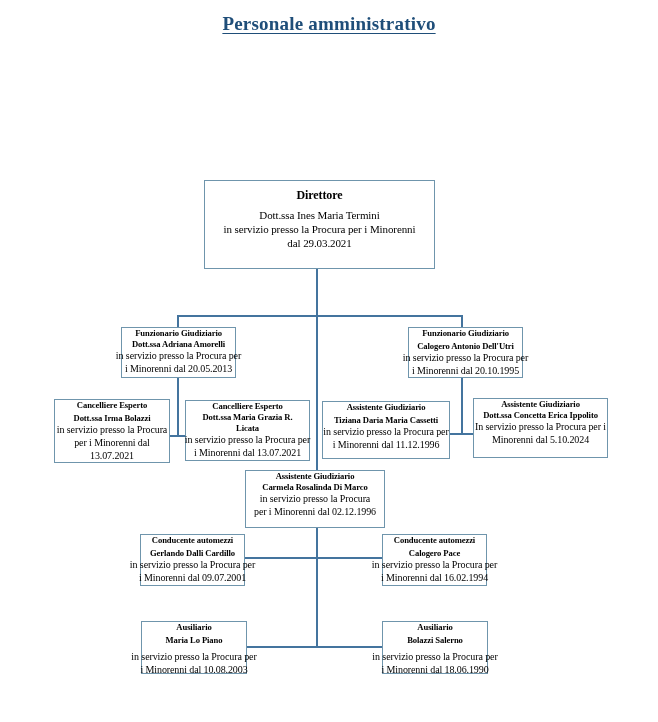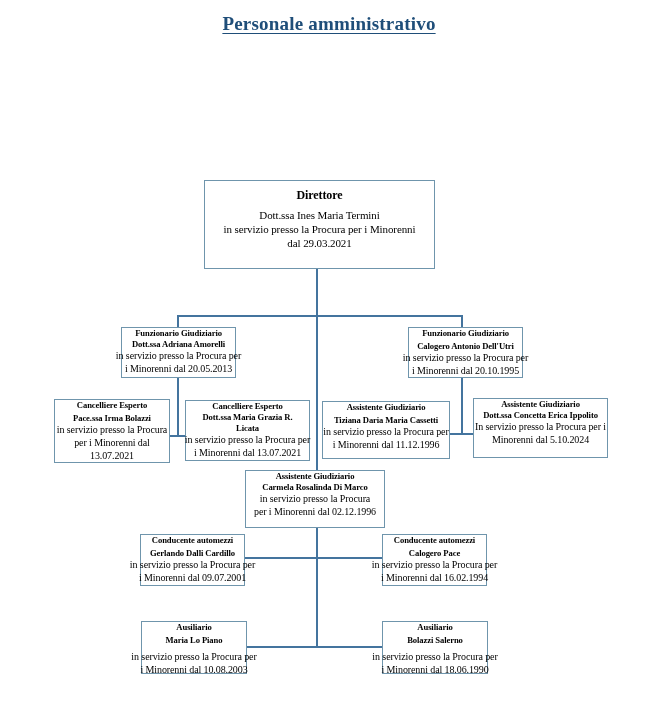--- a/index.html
+++ b/index.html
@@ -114,21 +114,21 @@
 
   <div class="box box-sm" id="b-dellutri">
     <div class="ln bold role">Funzionario Giudiziario</div>
     <div class="ln bold">Calogero Antonio Dell'Utri</div>
     <div class="ln">in servizio presso la Procura per</div>
     <div class="ln">i Minorenni dal 20.10.1995</div>
   </div>
 
   <div class="box box-sm" id="b-bolazzi">
     <div class="ln bold role">Cancelliere Esperto</div>
-    <div class="ln bold">Pace.ssa Irma Bolazzi</div>
+    <div class="ln bold">Dott.ssa Irma Bolazzi</div>
     <div class="ln">in servizio presso la Procura</div>
     <div class="ln">per i Minorenni dal</div>
     <div class="ln">13.07.2021</div>
   </div>
 
   <div class="box box-sm tight" id="b-licata">
     <div class="ln bold role">Cancelliere Esperto</div>
     <div class="ln bold">Dott.ssa Maria Grazia R.</div>
     <div class="ln bold">Licata</div>
     <div class="ln">in servizio presso la Procura per</div>

